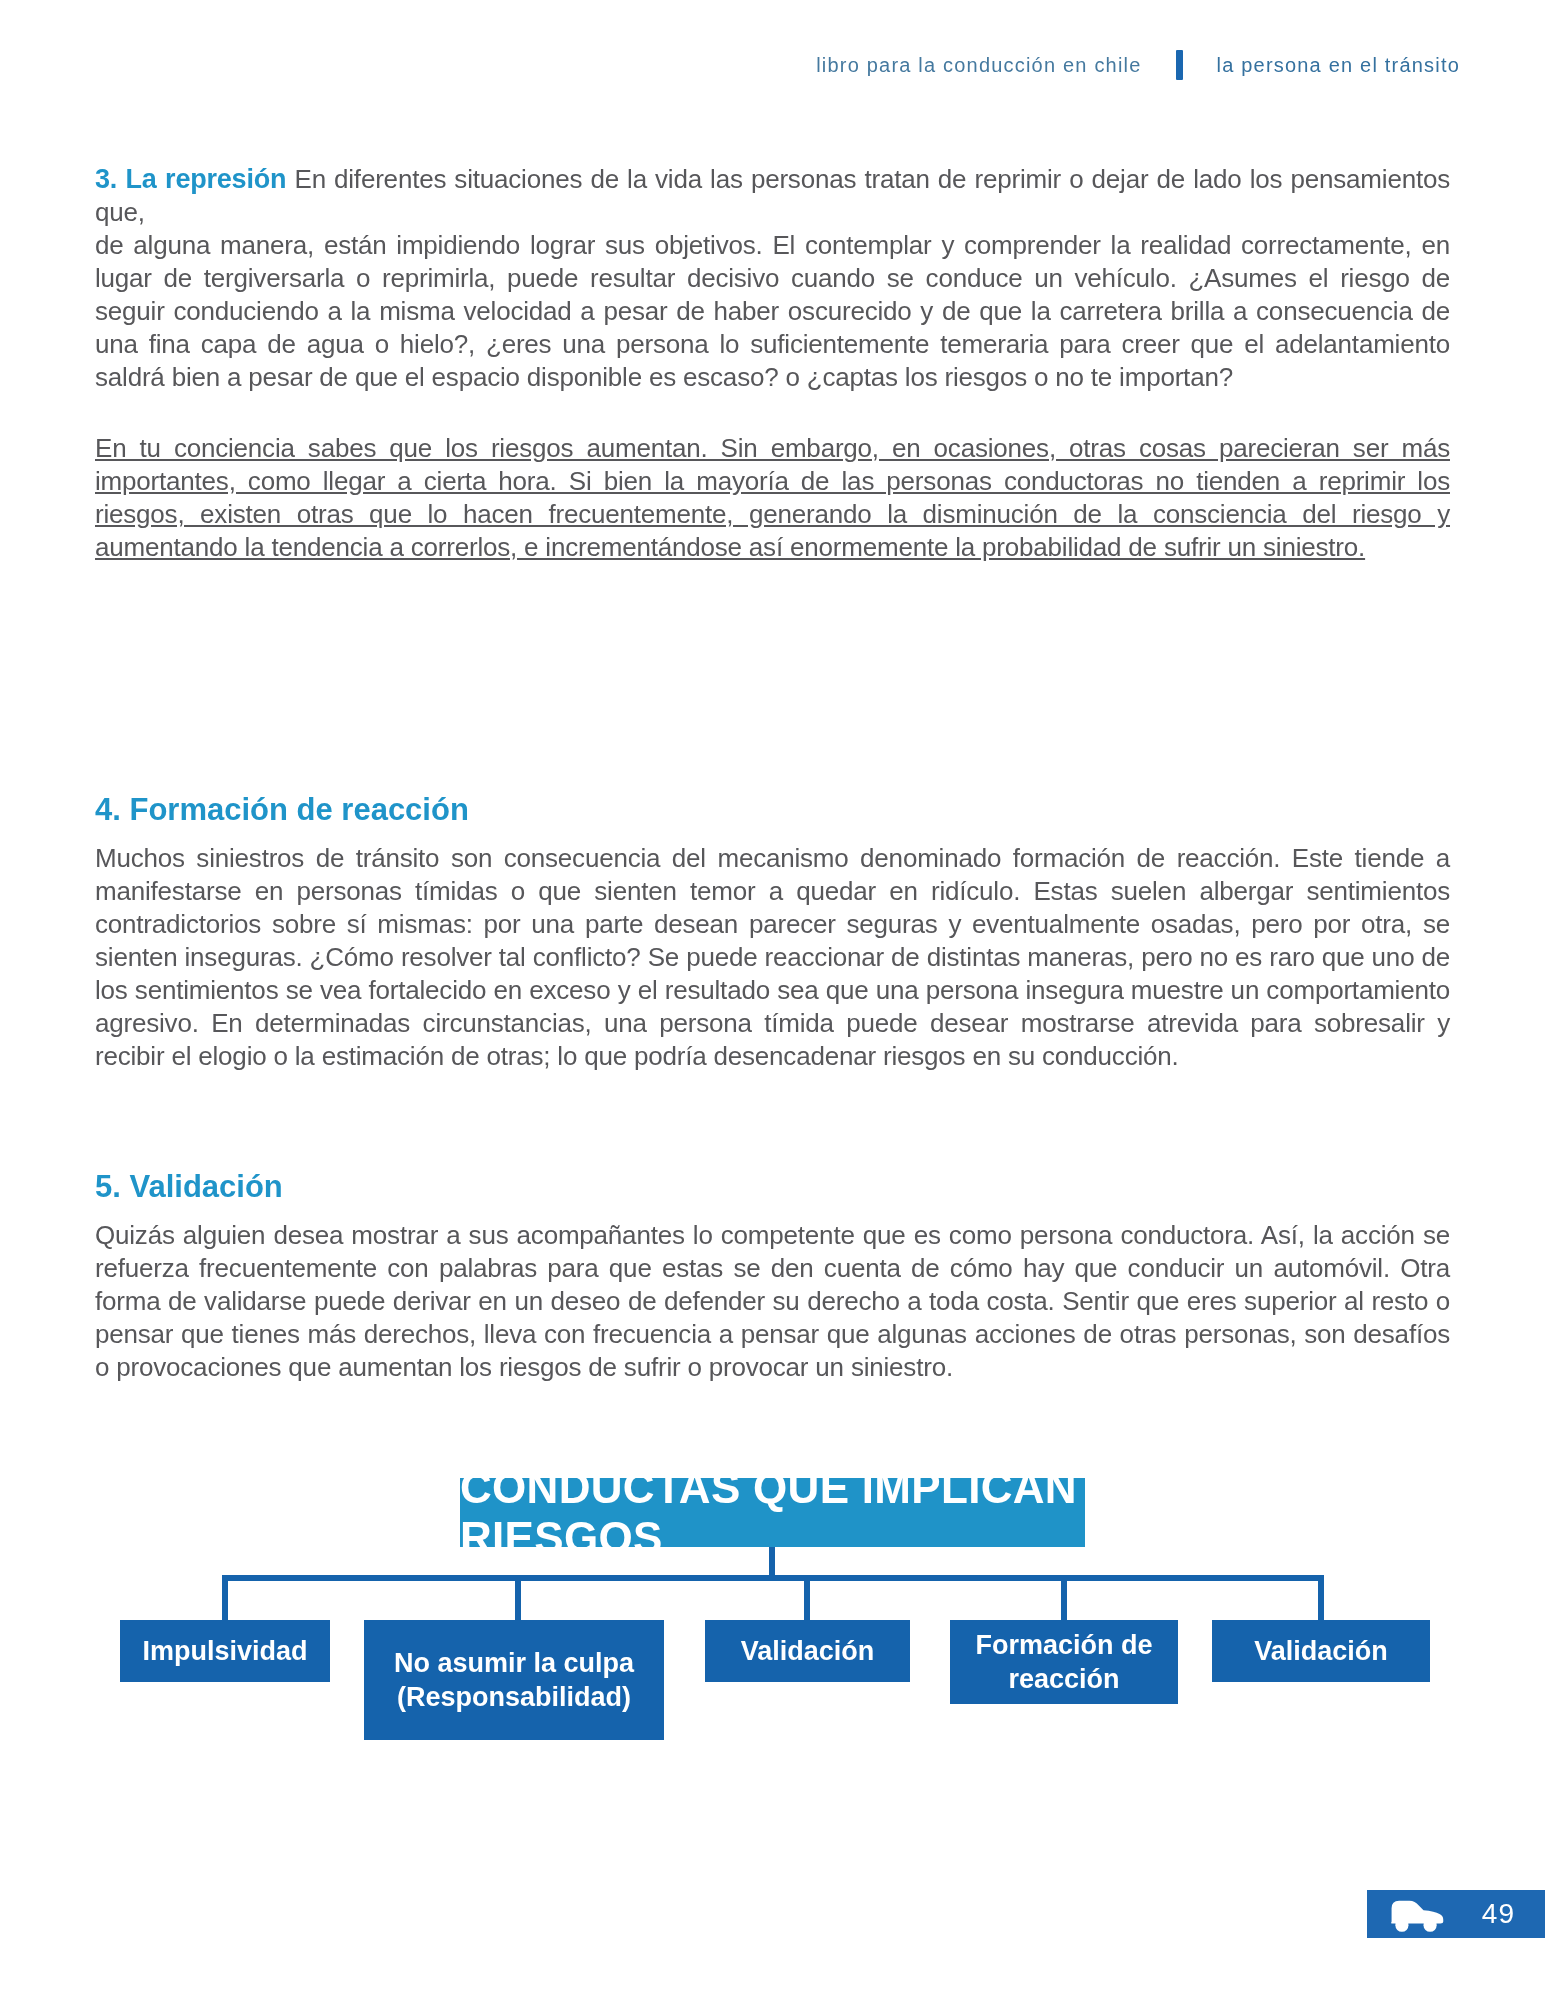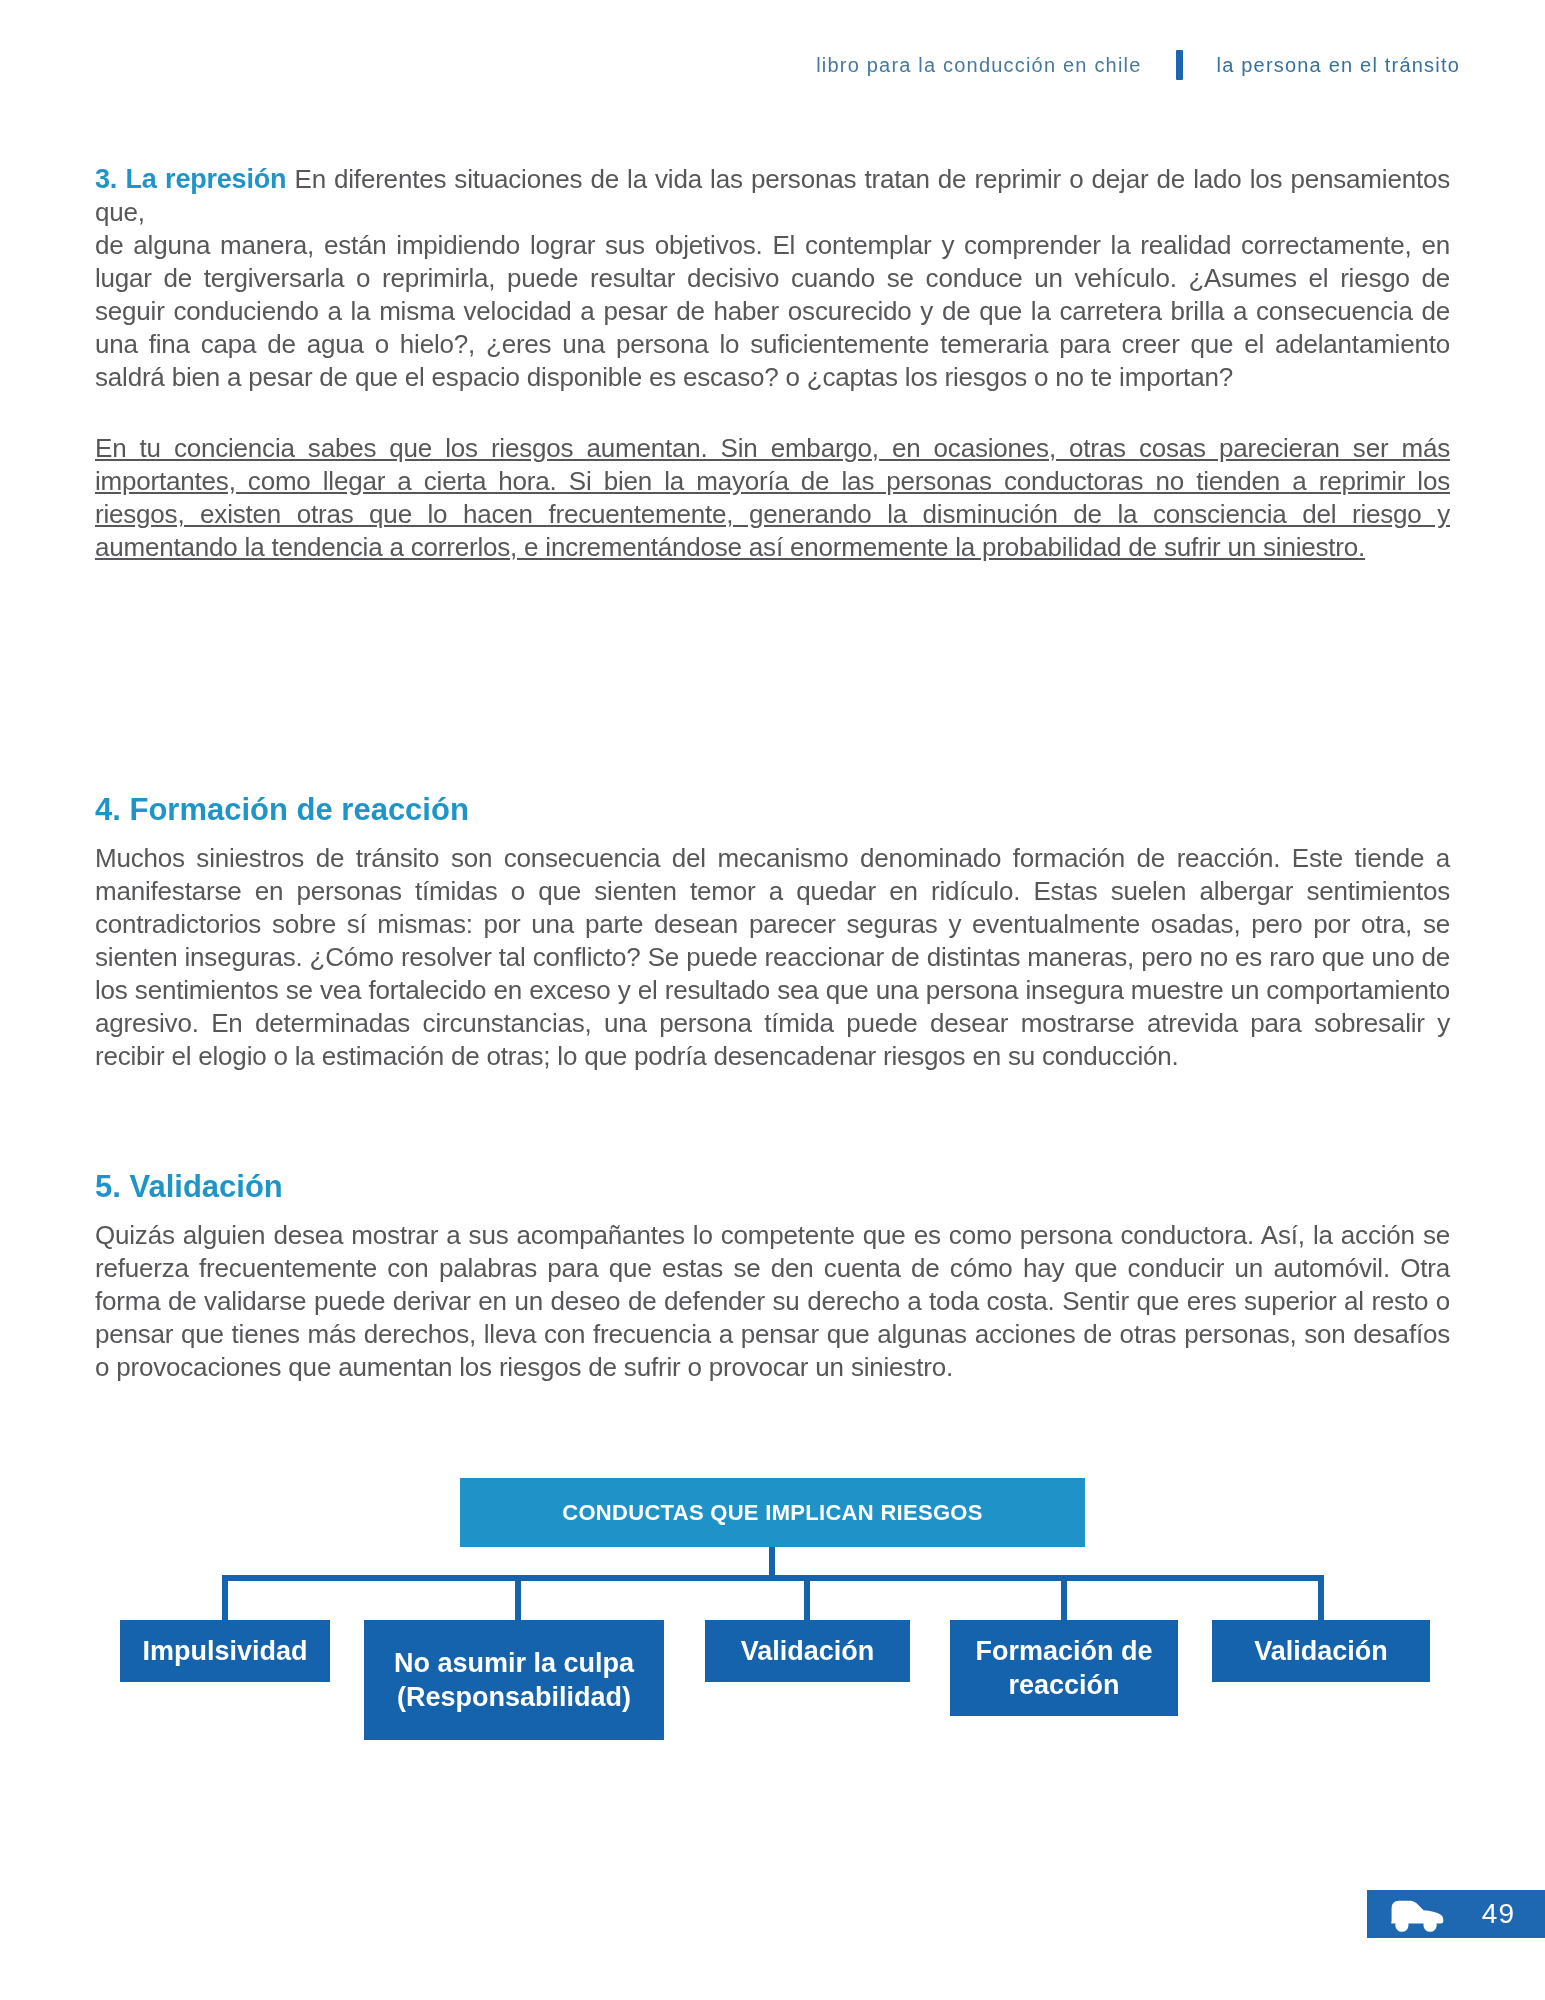--- a/index.html
+++ b/index.html
@@ -79,21 +79,21 @@
   }
   .dg-title {
     position: absolute;
     left: 460px;
     top: 0;
     width: 625px;
     height: 69px;
     background: #1F93C8;
     color: #ffffff;
     font-weight: bold;
-    font-size: 22px;
+    font-size: 44px;
     letter-spacing: 0.3px;
     display: flex;
     align-items: center;
     justify-content: center;
   }
   .dg-line { position: absolute; background: #1563AC; }
   .dg-stub-title { left: 769px; top: 69px; width: 6px; height: 34px; }
   .dg-hline      { left: 222px; top: 97px; width: 1102px; height: 6px; }
   .dg-stub       { top: 97px; width: 6px; height: 46px; }
   .dg-stub.c1 { left: 222px; }
@@ -111,21 +111,21 @@
     line-height: 34px;
     text-align: center;
     display: flex;
     align-items: center;
     justify-content: center;
     padding: 4px 3px;
   }
   .dg-box.b1 { left: 120px;  width: 210px; height: 62px; }
   .dg-box.b2 { left: 364px;  width: 300px; height: 120px; }
   .dg-box.b3 { left: 705px;  width: 205px; height: 62px; }
-  .dg-box.b4 { left: 950px;  width: 228px; height: 96px; }
+  .dg-box.b4 { left: 950px;  width: 228px; height: 84px; }
   .dg-box.b5 { left: 1212px; width: 218px; height: 62px; }
 
   
   .footer-badge {
     position: absolute;
     top: 1890px;
     right: 0;
     width: 178px;
     height: 48px;
     background: #1E68B2;

